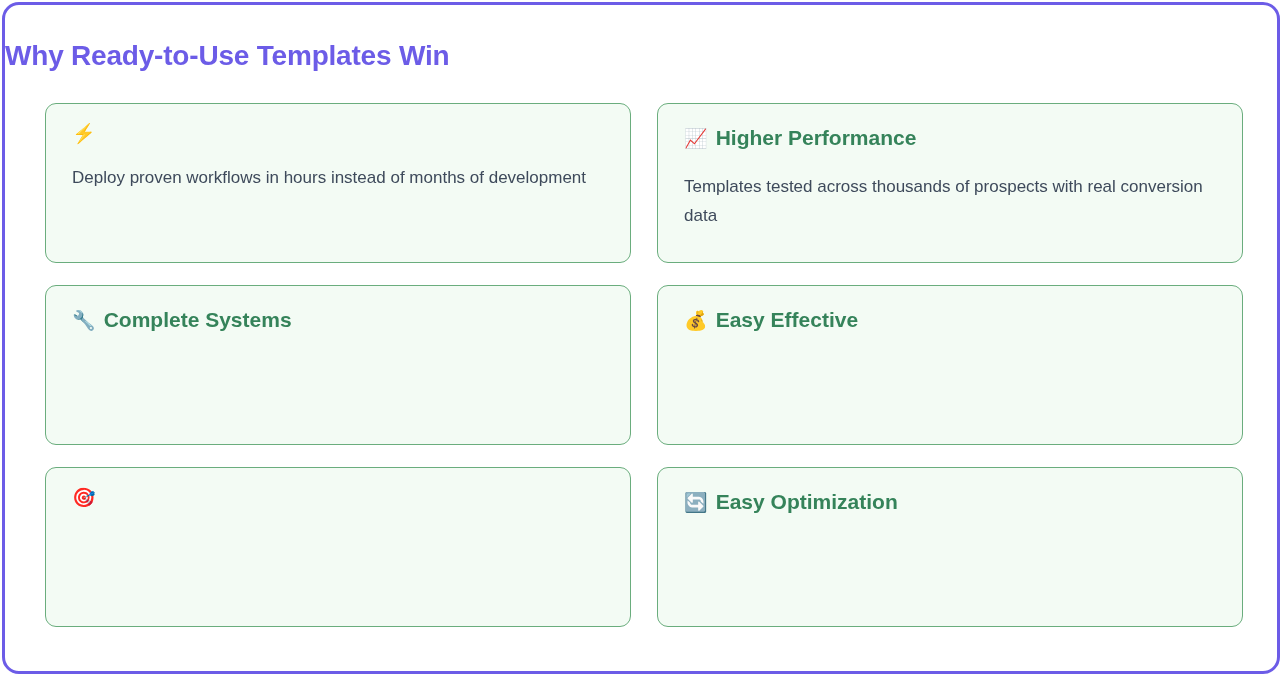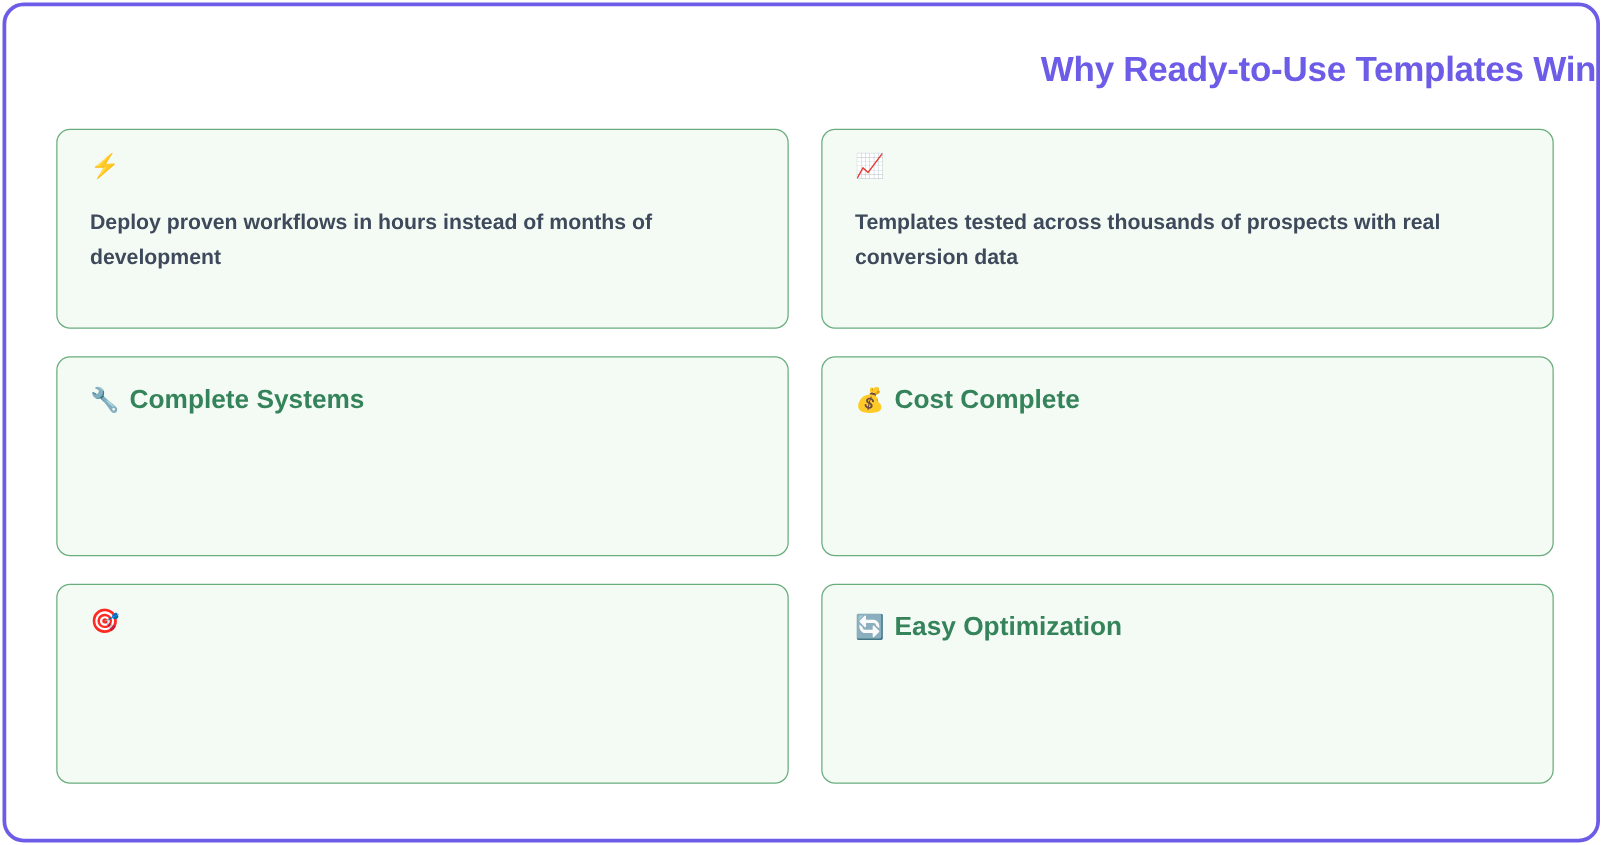--- a/index.html
+++ b/index.html
@@ -23,21 +23,21 @@
     height: 672px;
     border: 3px solid #6c5ce7;
     border-radius: 17px;
     background: #ffffff;
     overflow: hidden;
   }
 
   .page-title {
     margin: 0;
     padding: 36px 0 0 0;
-    text-align: right;
+    text-align: left;
     font-size: 28px;
     font-weight: bold;
     letter-spacing: -0.2px;
     color: #6c5ce7;
     line-height: 1.1;
   }
 
   .card-grid {
     display: grid;
     grid-template-columns: 586px 586px;
@@ -72,21 +72,20 @@
     line-height: 1;
     flex: 0 0 auto;
   }
 
   .card-body {
     margin: 21px 0 0 0;
     font-size: 17px;
     color: #3e4a5b;
     line-height: 1.68;
     max-width: 530px;
-    font-weight: bold;
   }
 </style>
 </head>
 <body>
 
 <div class="frame">
 
   <h1 class="page-title">Why Ready-to-Use Templates Win</h1>
 
   <div class="card-grid">
@@ -94,35 +93,36 @@
     <div class="card">
       <h2 class="card-heading">
         <span class="card-emoji">⚡</span>
       </h2>
       <p class="card-body">Deploy proven workflows in hours instead of months of development</p>
     </div>
 
     <div class="card">
       <h2 class="card-heading">
         <span class="card-emoji">📈</span>
+        <span>Higher Performance</span>
       </h2>
       <p class="card-body">Templates tested across thousands of prospects with real conversion data</p>
     </div>
 
     <div class="card">
       <h2 class="card-heading">
         <span class="card-emoji">🔧</span>
         <span>Complete Systems</span>
       </h2>
     </div>
 
     <div class="card">
       <h2 class="card-heading">
         <span class="card-emoji">💰</span>
-        <span>Cost Complete</span>
+        <span>Easy Effective</span>
       </h2>
     </div>
 
     <div class="card">
       <h2 class="card-heading">
         <span class="card-emoji">🎯</span>
       </h2>
     </div>
 
     <div class="card">

